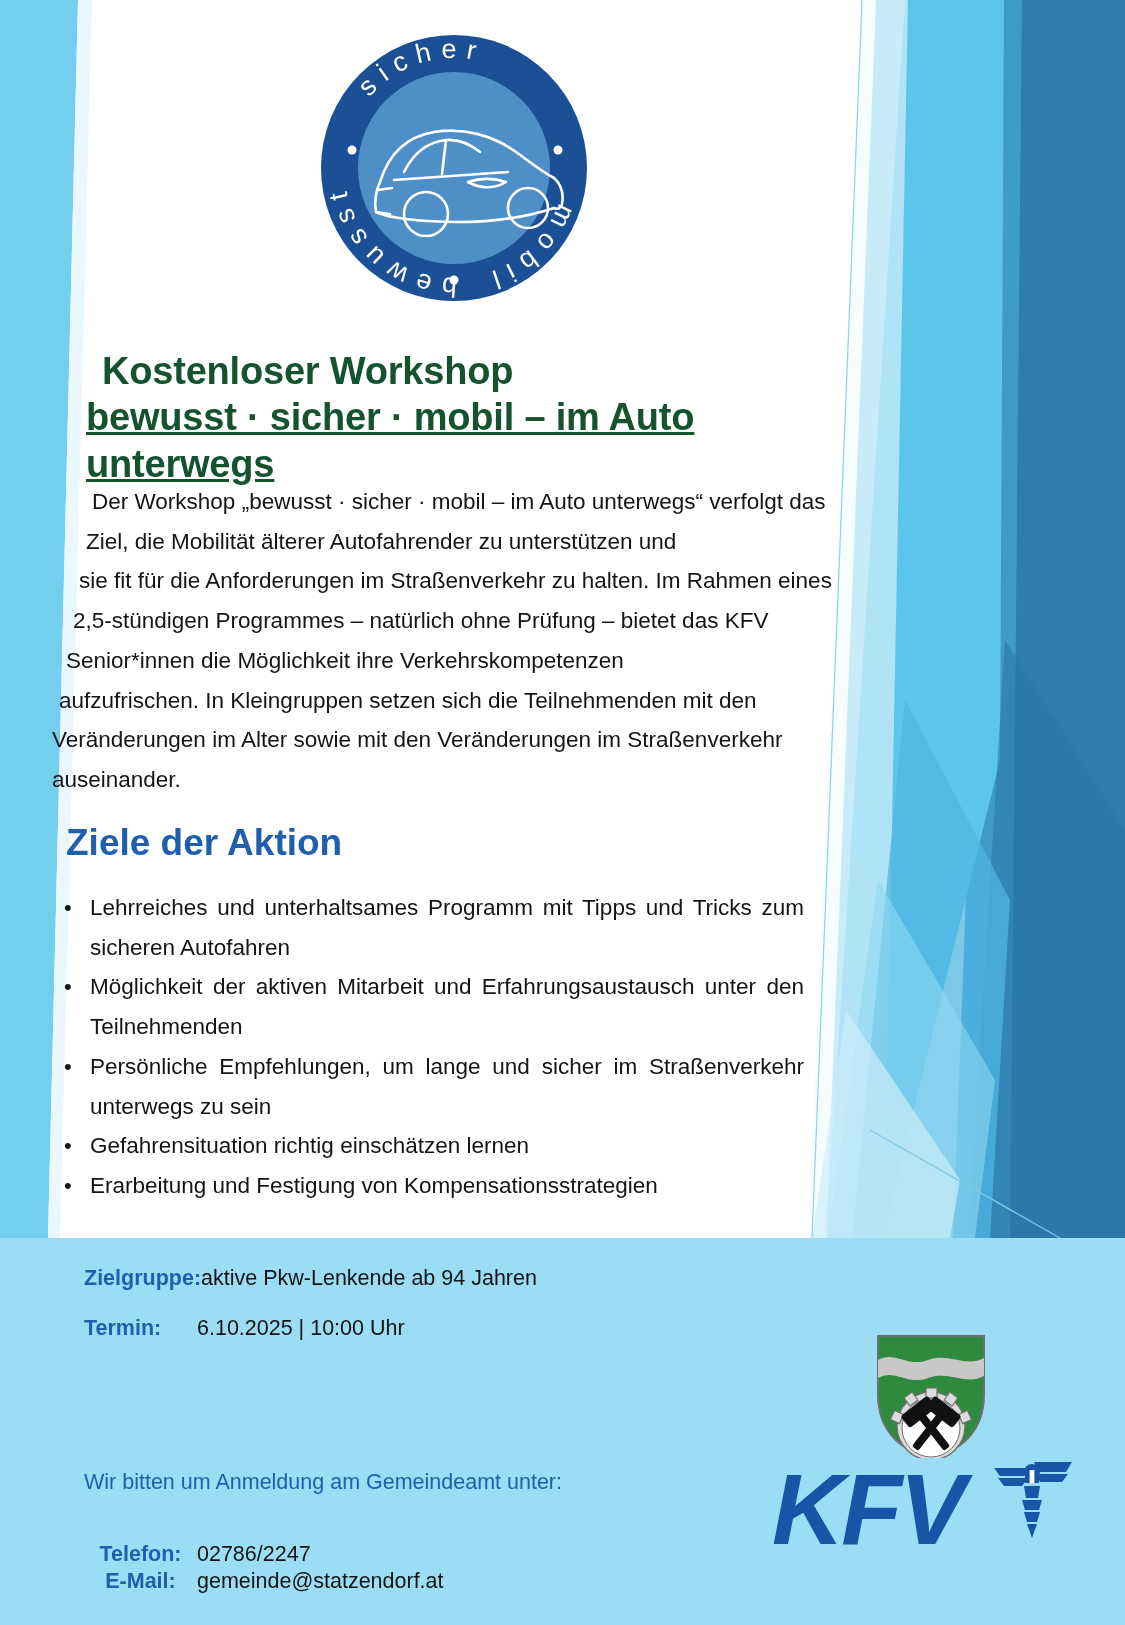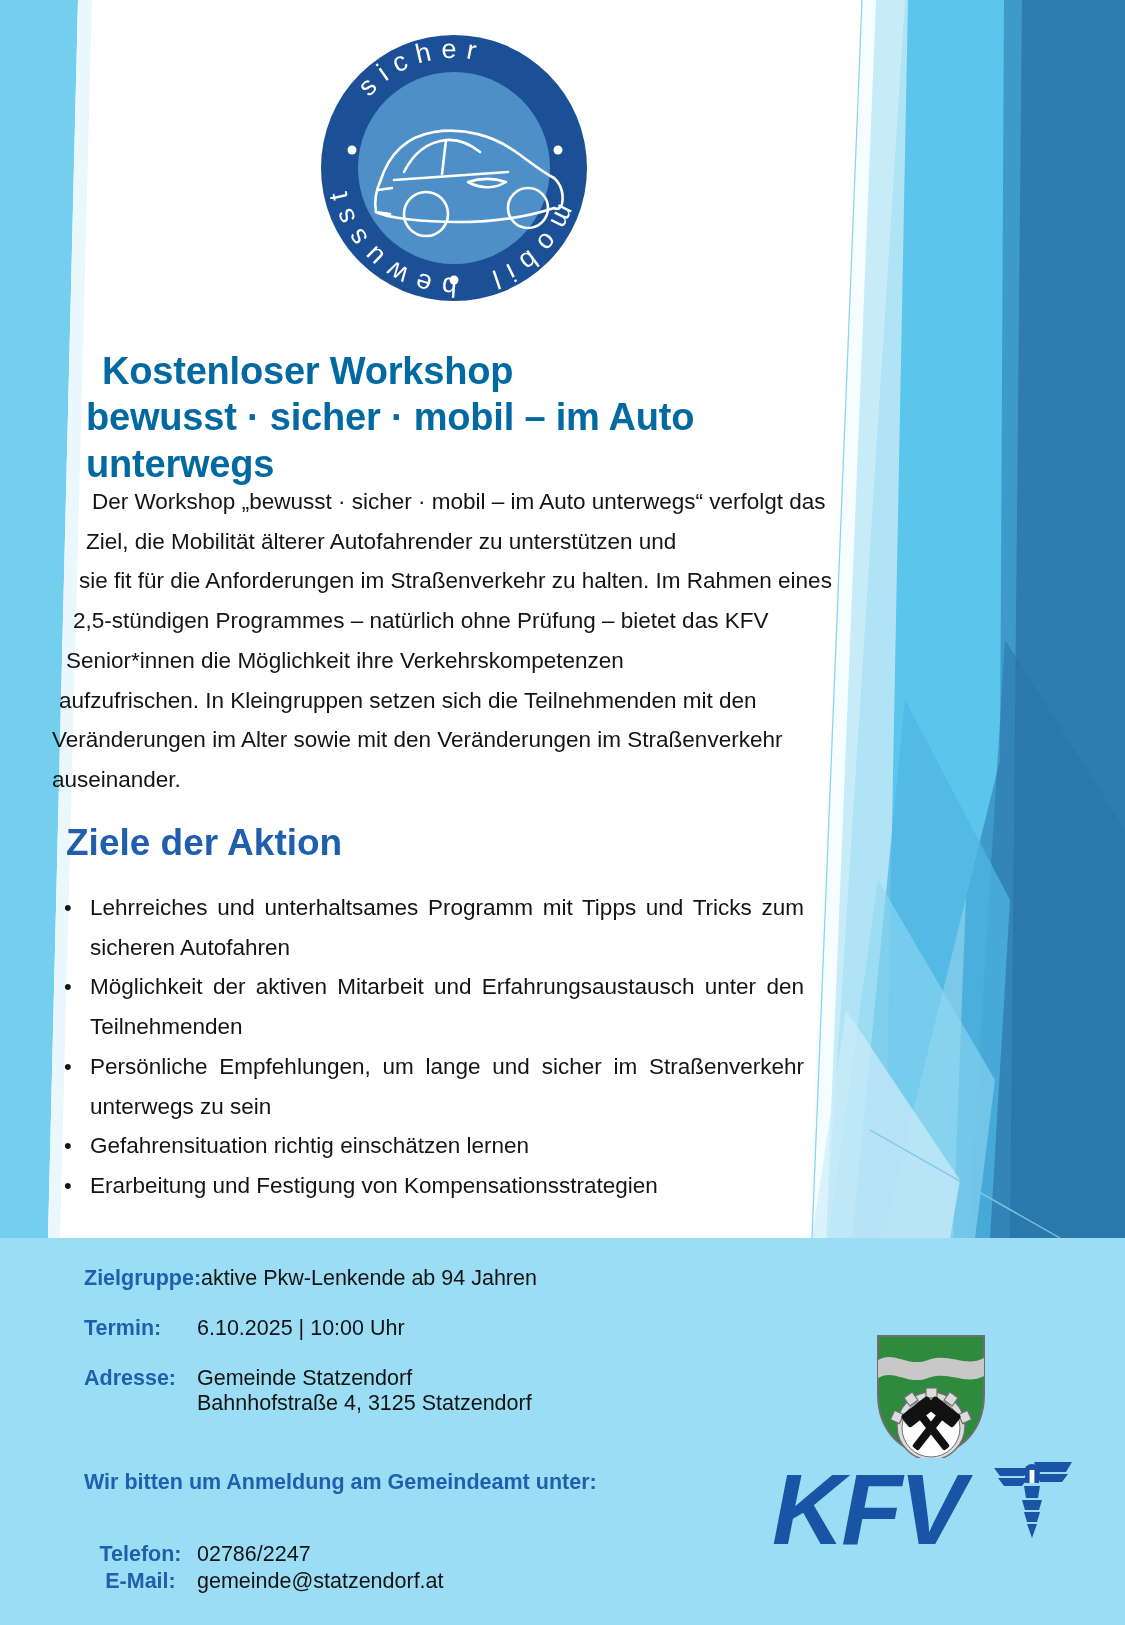--- a/index.html
+++ b/index.html
@@ -34,27 +34,27 @@
     width: 272px;
     height: 272px;
   }
 
   
   #headline {
     position: absolute;
     left: 86px;
     top: 348px;
     width: 800px;
-    color: #0369a1;
+    color: #14532d;
     font-weight: bold;
     line-height: 1.22;
     letter-spacing: -0.2px;
   }
   #headline .l1 { font-size: 38px; padding-left: 16px; display:block; }
-  #headline .l2 { font-size: 38px; display:block; }
+  #headline .l2 { font-size: 38px; display:block;text-decoration:underline; }
 
   
   #intro {
     position: absolute;
     left: 40px;
     top: 482px;
     width: 840px;
     color: #141414;
     font-size: 22.5px;
     line-height: 39.7px;
@@ -129,21 +129,21 @@
     font-weight: bold;
     color: #1F5FAE;
     font-size: 21.5px;
   }
   .detail-value { color: #141414; }
   .detail-value .vline { display: block; }
   #signup-note {
     position: absolute;
     left: 84px;
     top: 232px;
-    font-weight: bold;
+    font-weight: normal;
     color: #1F5FAE;
     font-size: 21.5px;
   }
   #contact {
     position: absolute;
     left: 84px;
     top: 304px;
     color: #141414;
     font-size: 21.5px;
     text-align: center;
@@ -279,27 +279,20 @@
   <div id="footer">
 
     <div id="details">
       <div class="detail-row">
         <span class="detail-label">Zielgruppe:</span>
         <span class="detail-value">aktive Pkw-Lenkende ab 94 Jahren</span>
       </div>
       <div class="detail-row">
         <span class="detail-label">Termin:</span>
         <span class="detail-value">6.10.2025 | 10:00 Uhr</span>
-      </div>
-      <div class="detail-row">
-        <span class="detail-label">Adresse:</span>
-        <span class="detail-value">
-          <span class="vline">Gemeinde Statzendorf</span>
-          <span class="vline">Bahnhofstraße 4, 3125 Statzendorf</span>
-        </span>
       </div>
     </div>
 
     <div id="signup-note">Wir bitten um Anmeldung am Gemeindeamt unter:</div>
 
     <div id="contact">
       <div class="detail-row">
         <span class="detail-label">Telefon:</span>
         <span class="detail-value">02786/2247</span>
       </div>

